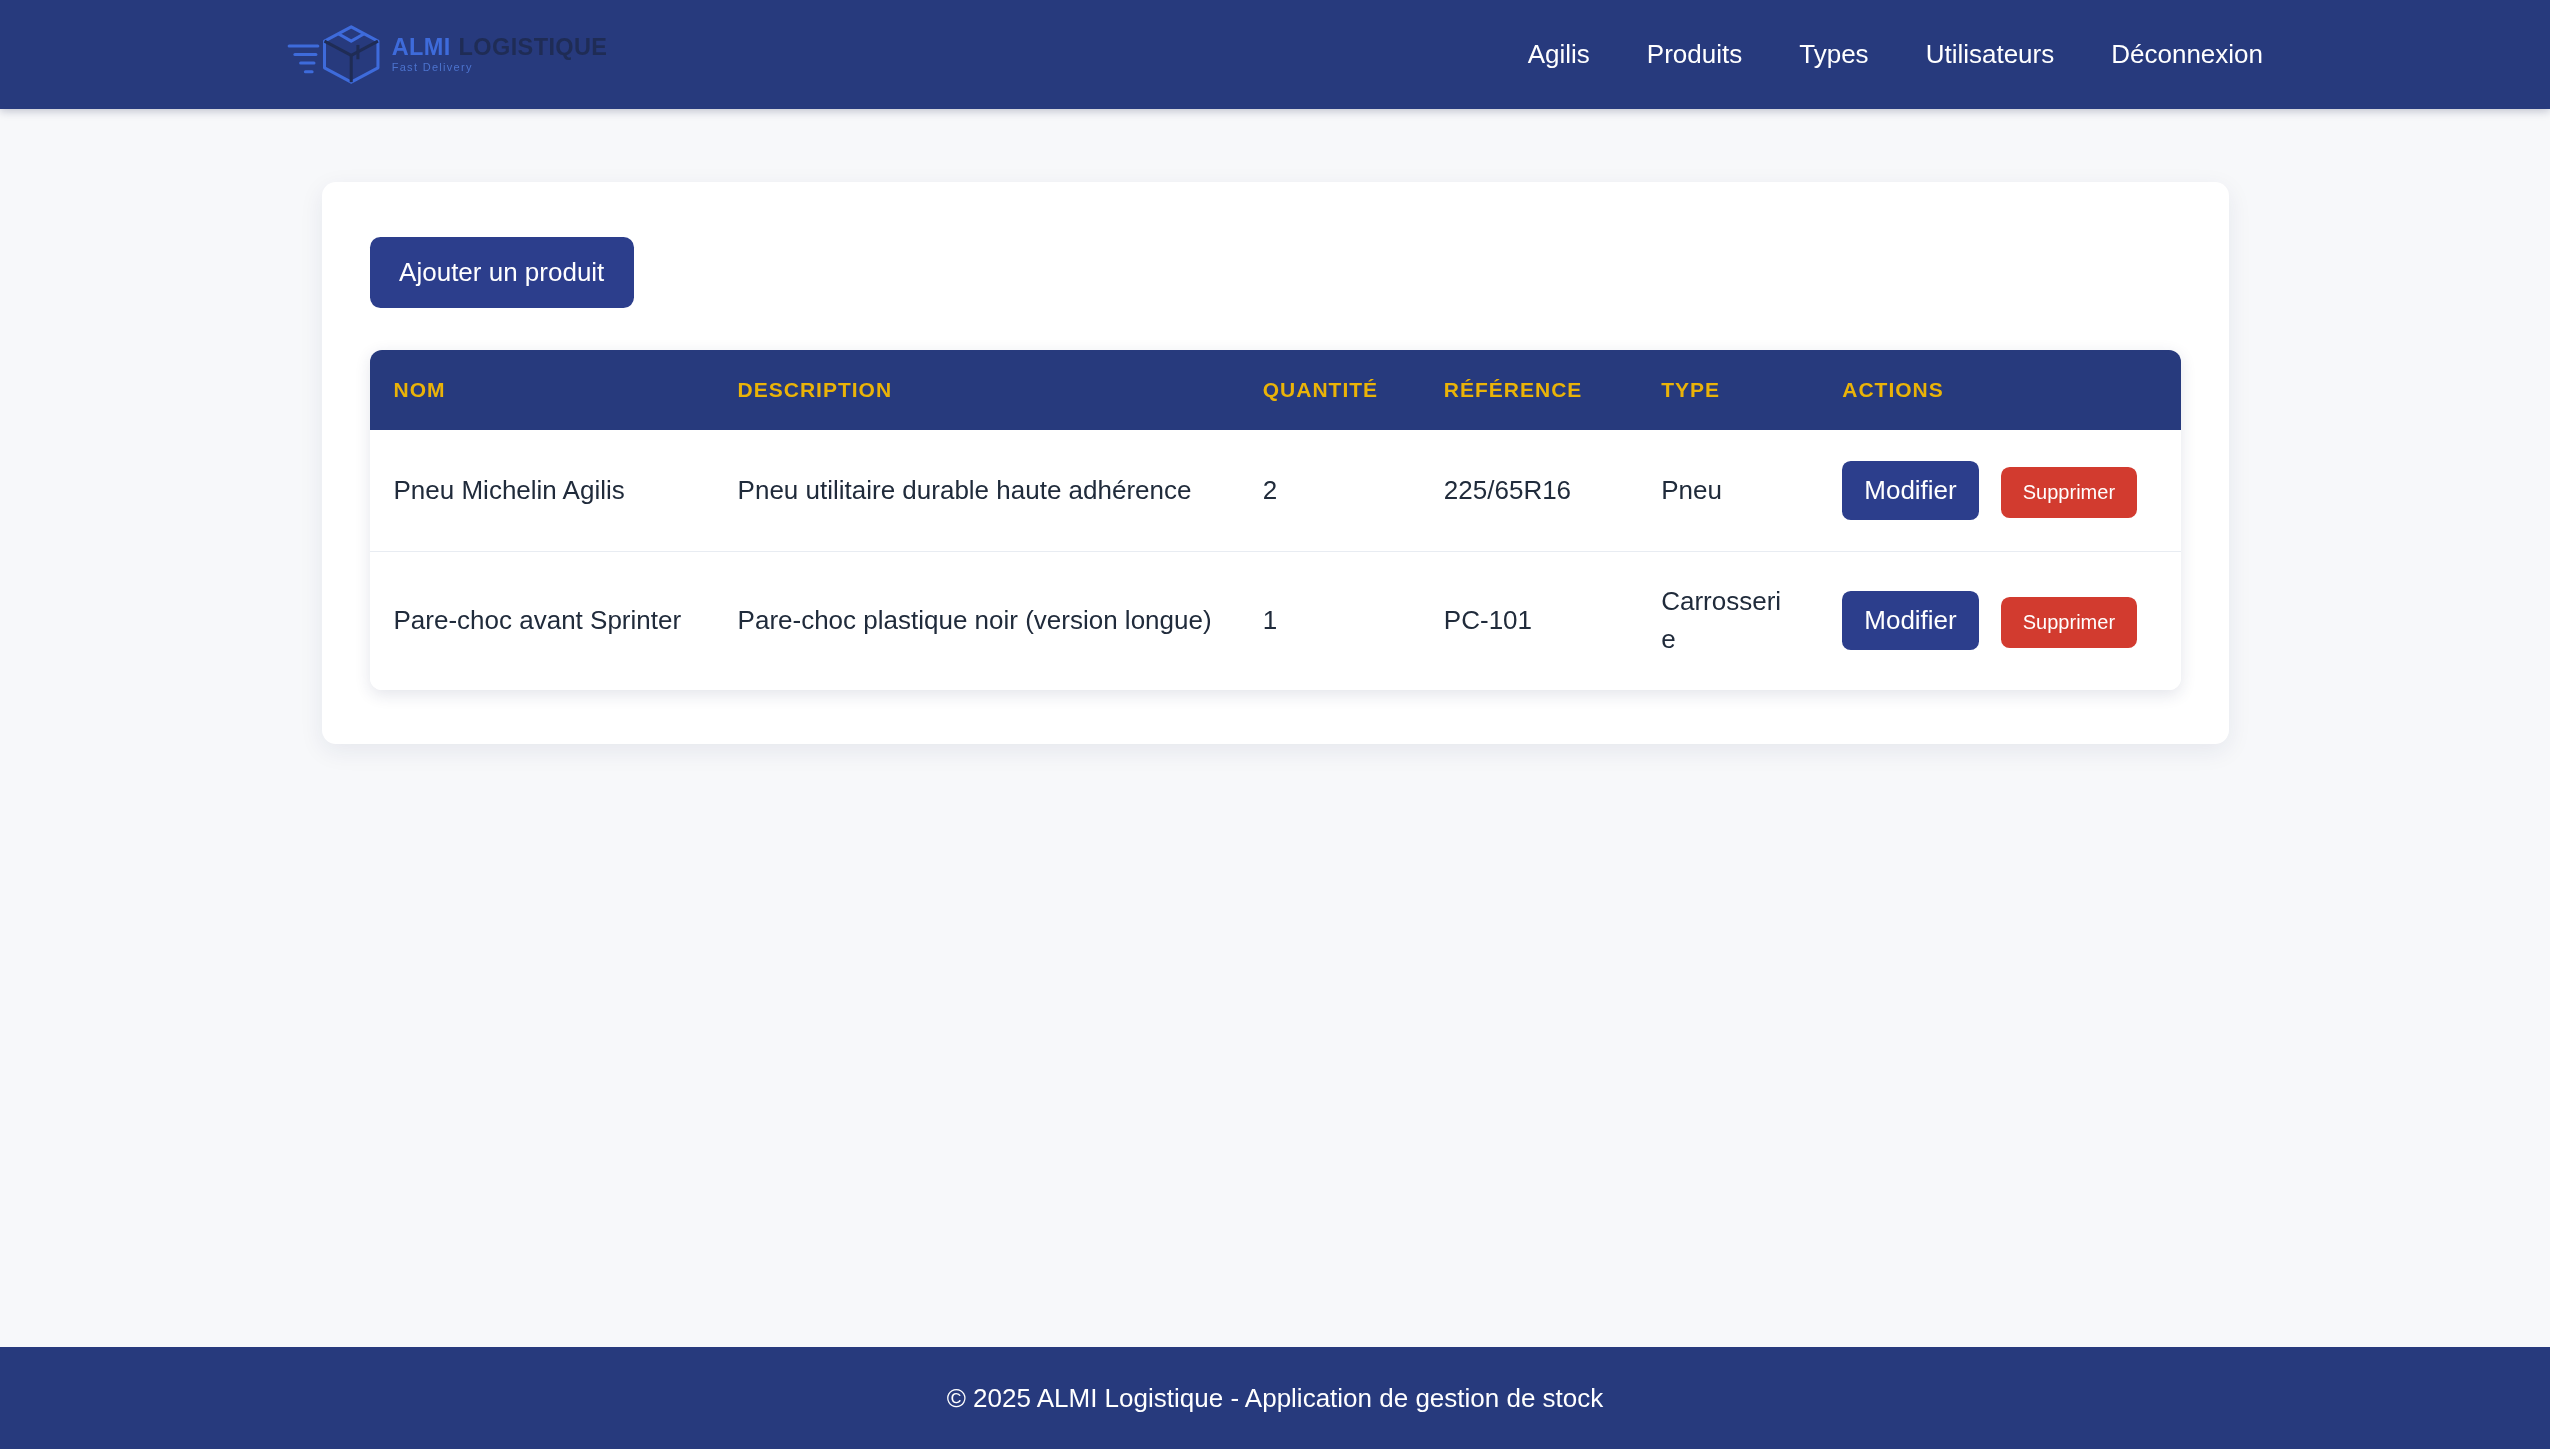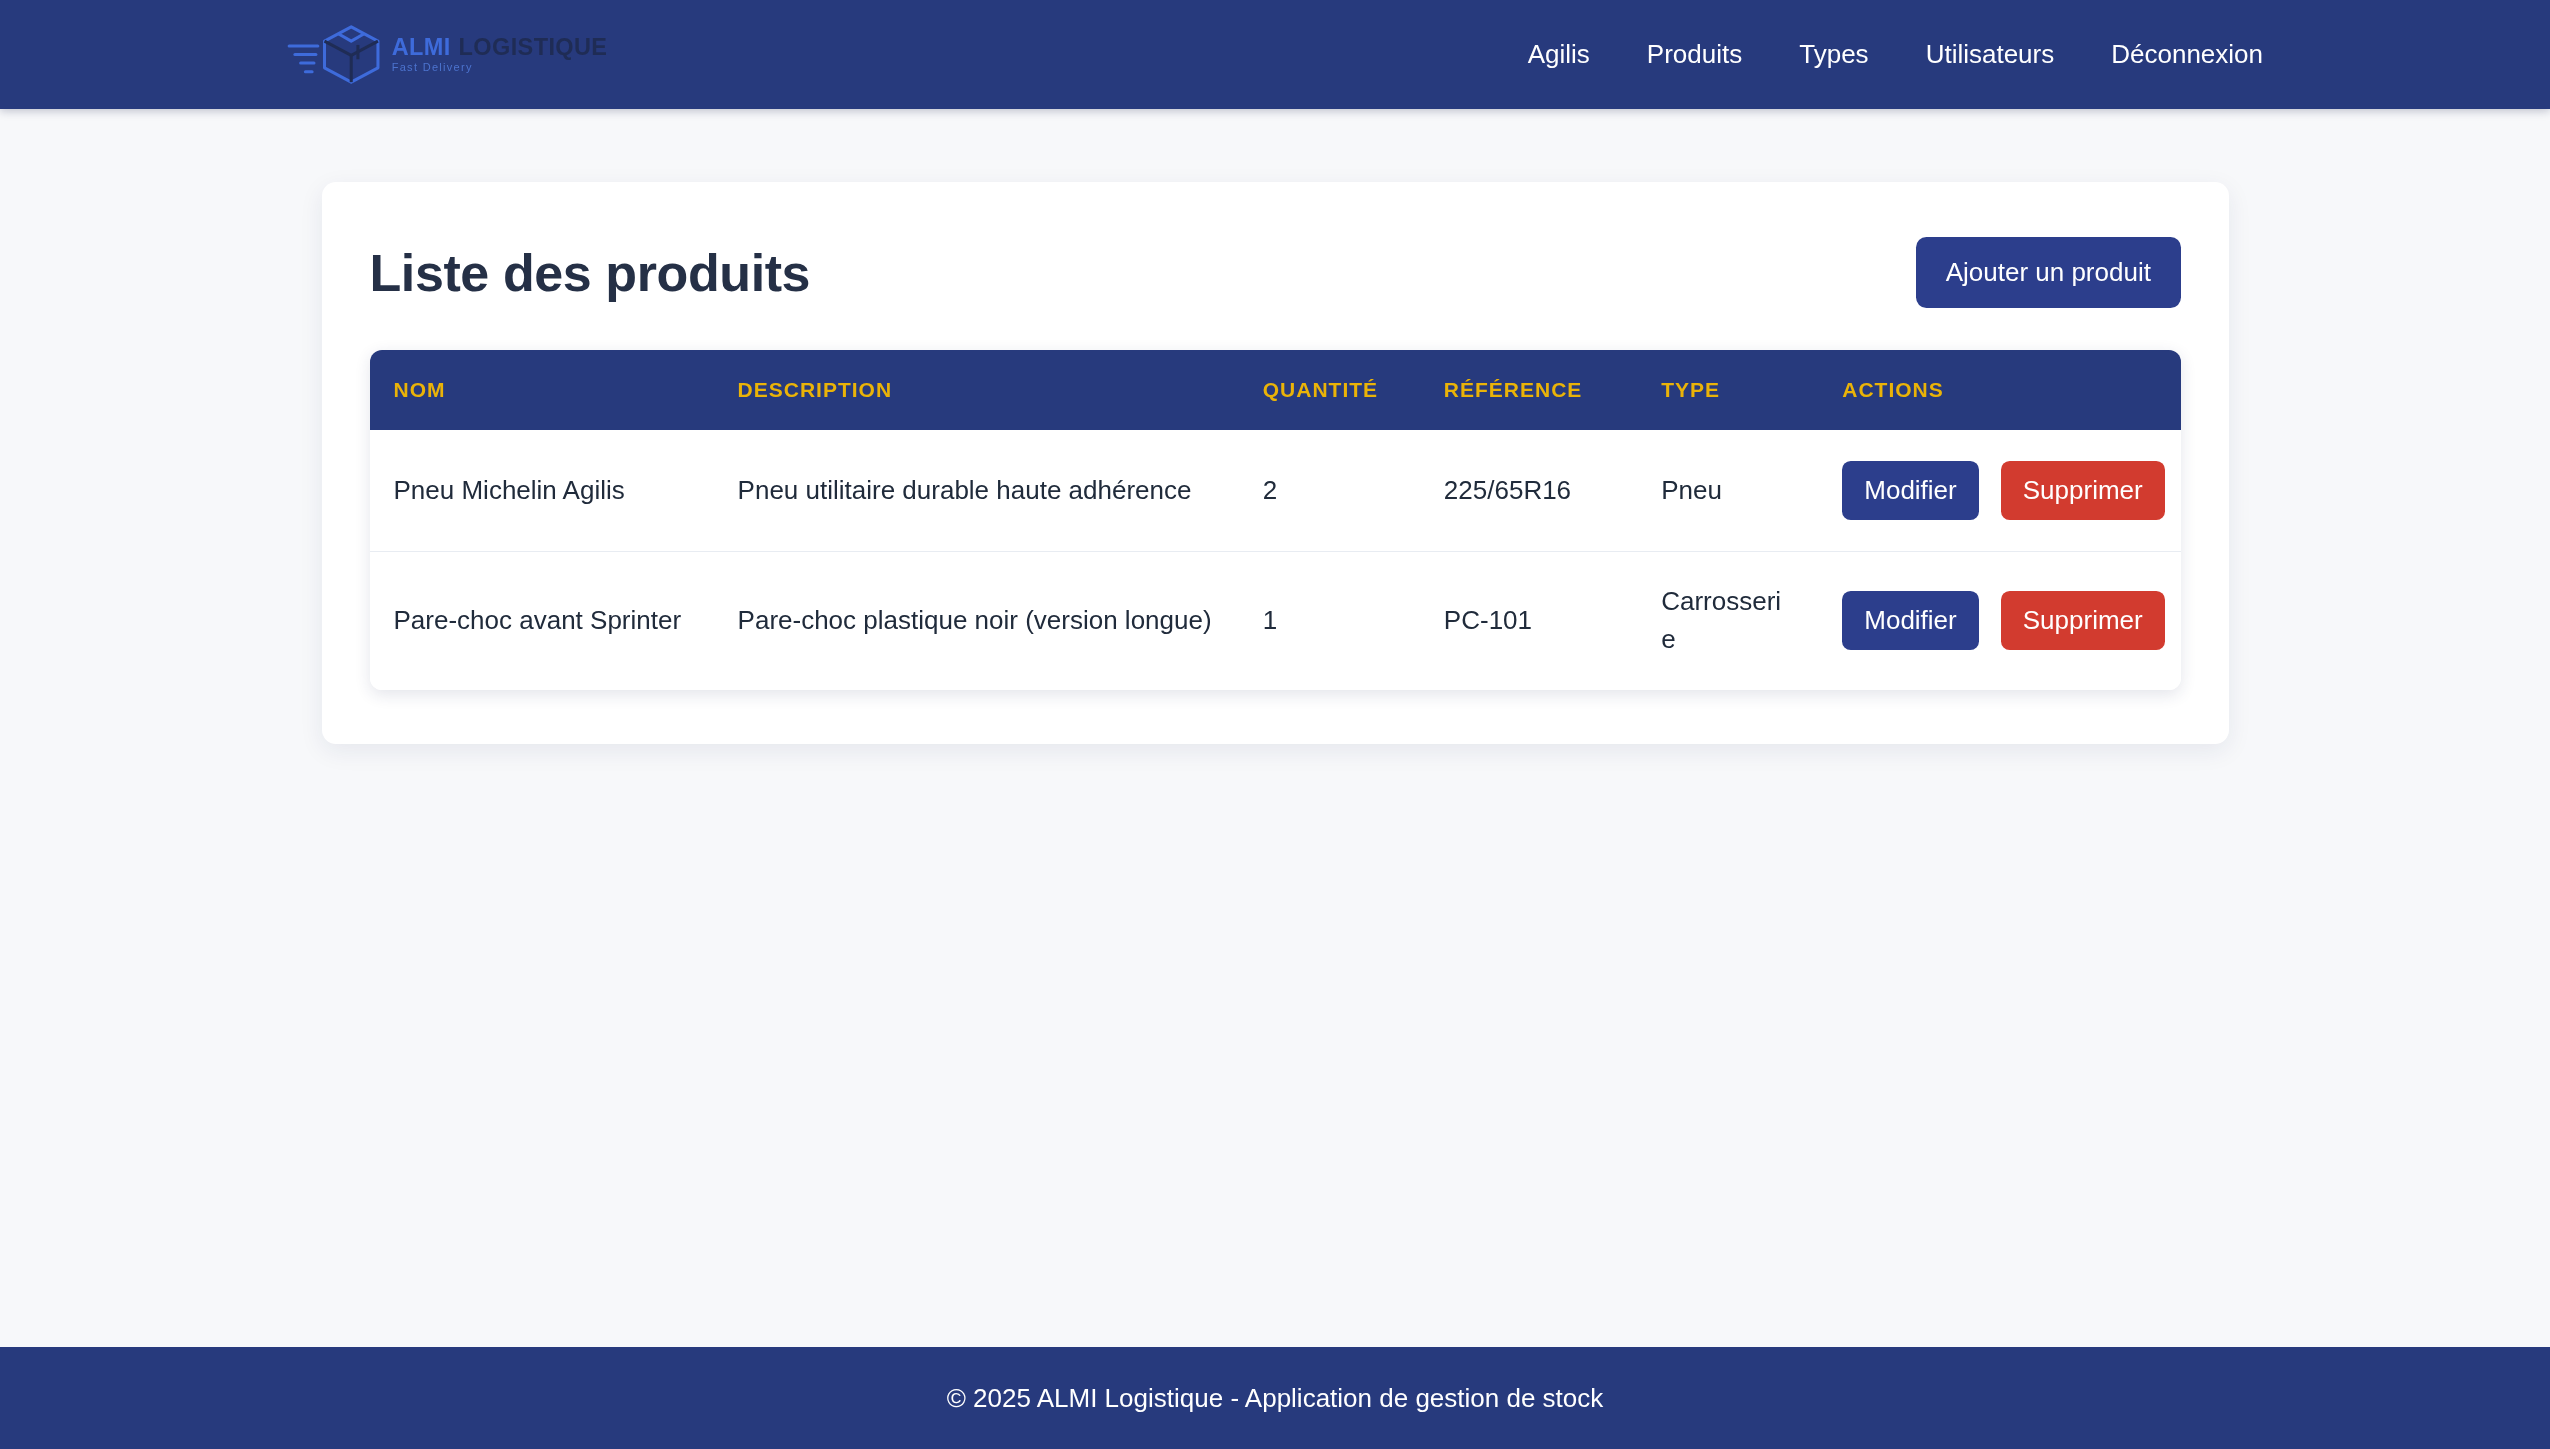--- a/index.html
+++ b/index.html
@@ -138,21 +138,21 @@
   td.actions{white-space:nowrap;}
   .btn-edit{
     background:var(--button-blue);
     font-size:26px;
     padding:14px 22px;
     border-radius:8.7px;
     margin-right:14.8px;
   }
   .btn-delete{
     background:var(--button-red);
-    font-size:26px;
+    font-size:20px;
     padding:14px 22px;
     border-radius:8.7px;
   }
 
   
   footer{
     flex:0 0 auto;
     height:103px;
     background:var(--primary);
     display:flex;
@@ -191,21 +191,20 @@
     <a class="nav-link">Produits</a>
     <a class="nav-link">Types</a>
     <a class="nav-link">Utilisateurs</a>
     <a class="nav-link">Déconnexion</a>
   </div>
 </nav>
 
 <main>
   <section class="card">
     <div class="card-header-row">
-      <h1 class="page-title">Liste des produits</h1>
       <button class="btn btn-add">Ajouter un produit</button>
     </div>
 
     <div class="table-wrap">
       <table>
         <colgroup>
           <col class="c-nom">
             <col class="c-desc">
             <col class="c-qte">
             <col class="c-ref">

